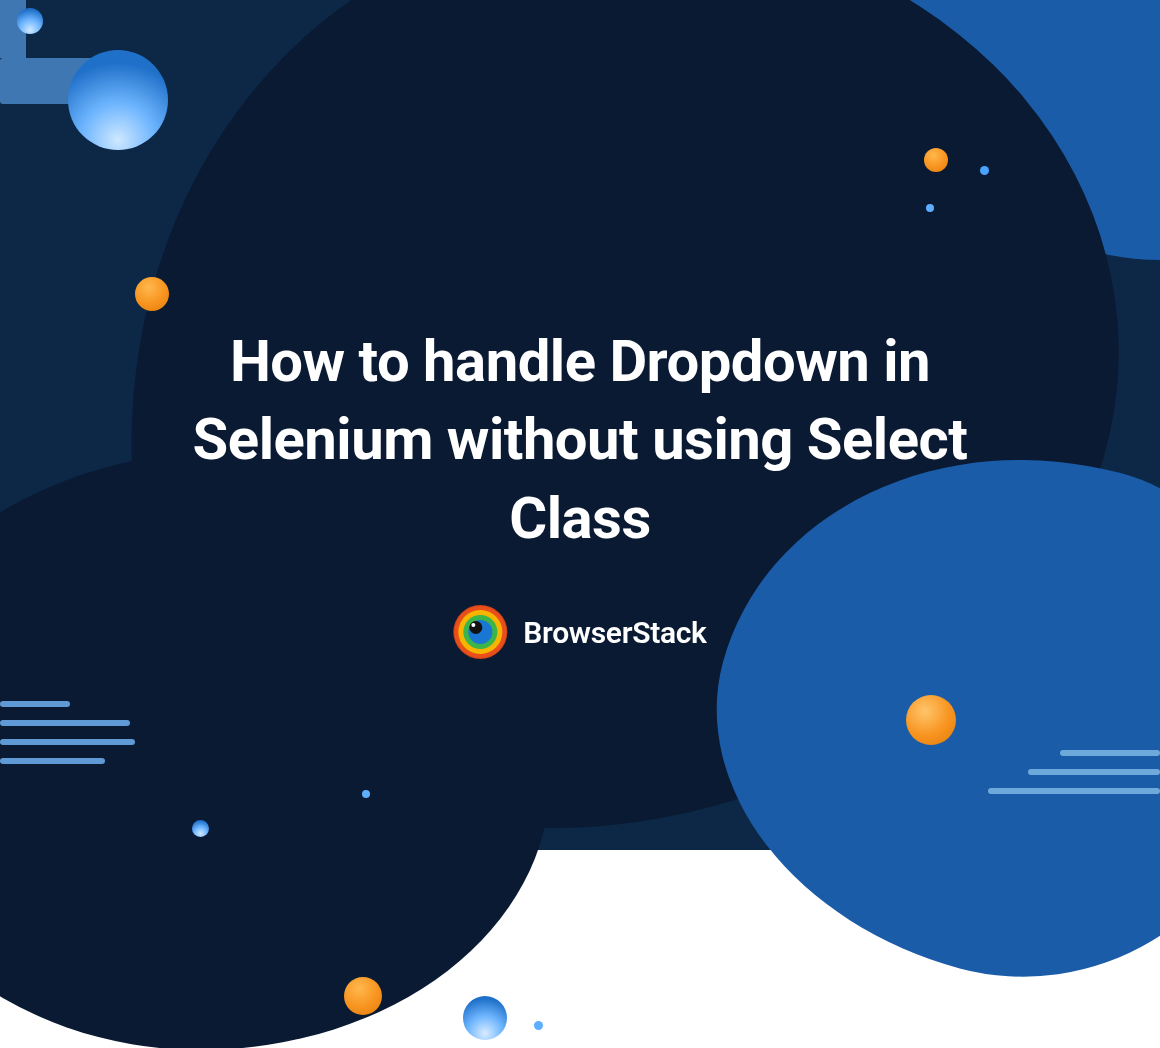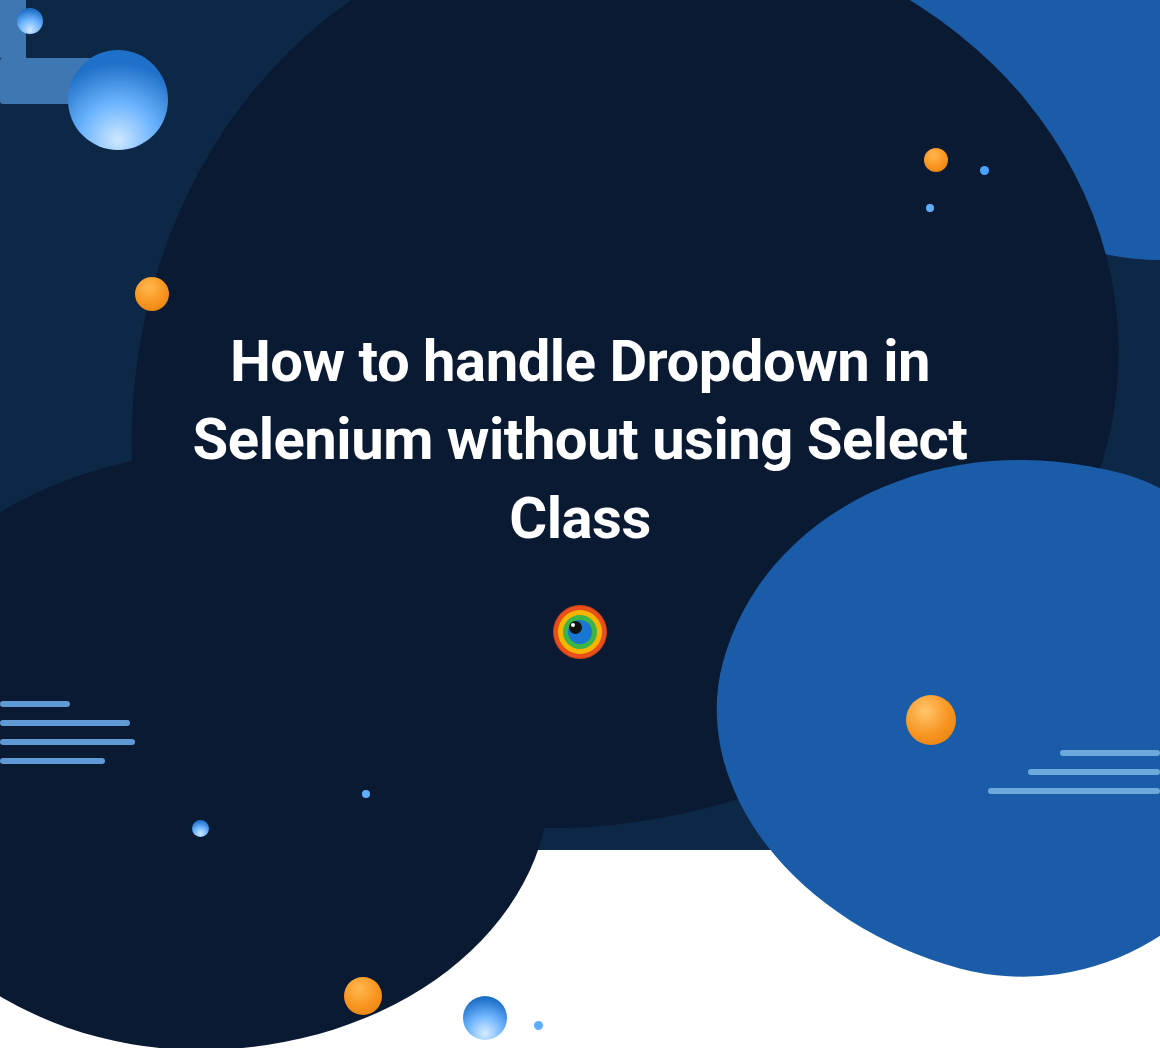--- a/index.html
+++ b/index.html
@@ -166,15 +166,16 @@
   <h1 class="title">How to handle Dropdown in Selenium without using Select Class</h1>
 
   <div class="logo-row">
     <div class="logo-mark">
       <div class="ring2"></div>
         <div class="ring3"></div>
         <div class="ring4"></div>
       <div class="pupil"></div>
         <div class="glint"></div>
     </div>
+    <div class="logo-text">BrowserStack</div>
   </div>
 
 </div>
 
 </body></html>

